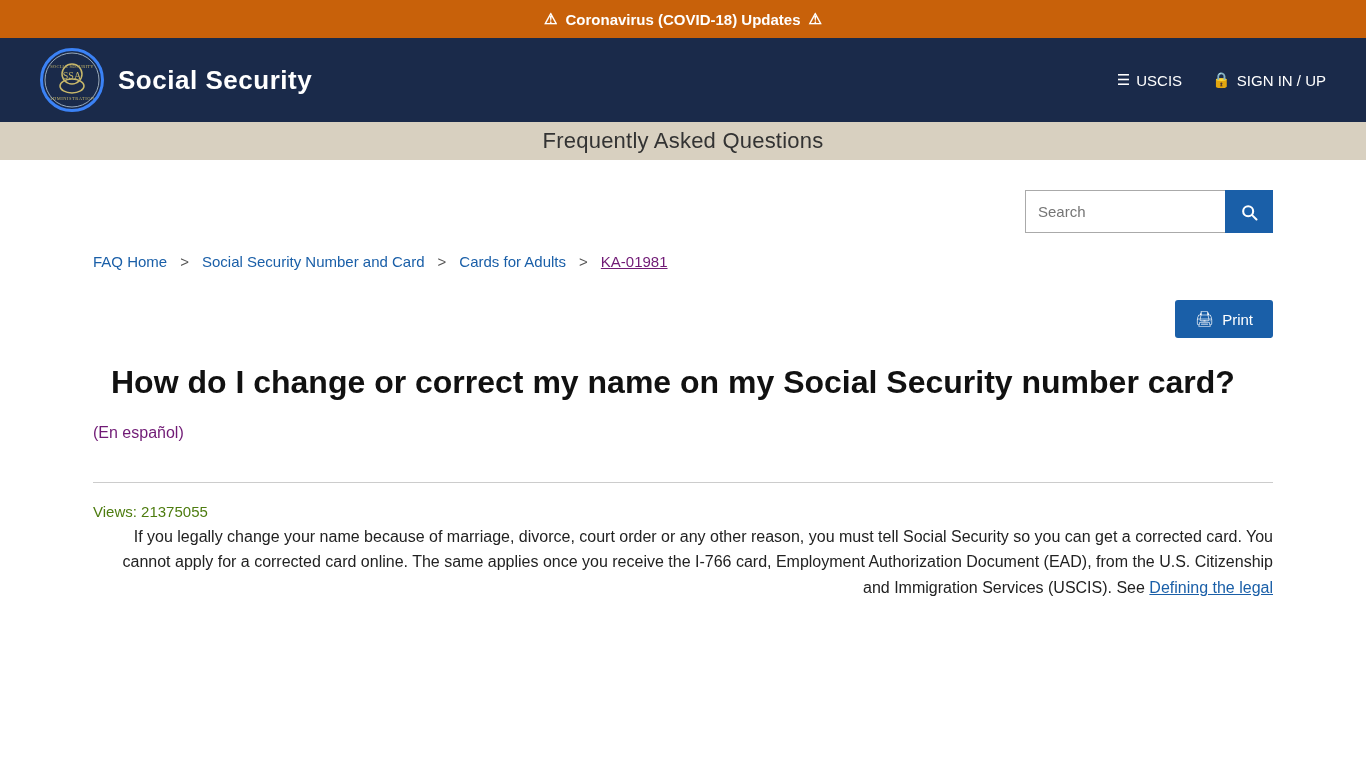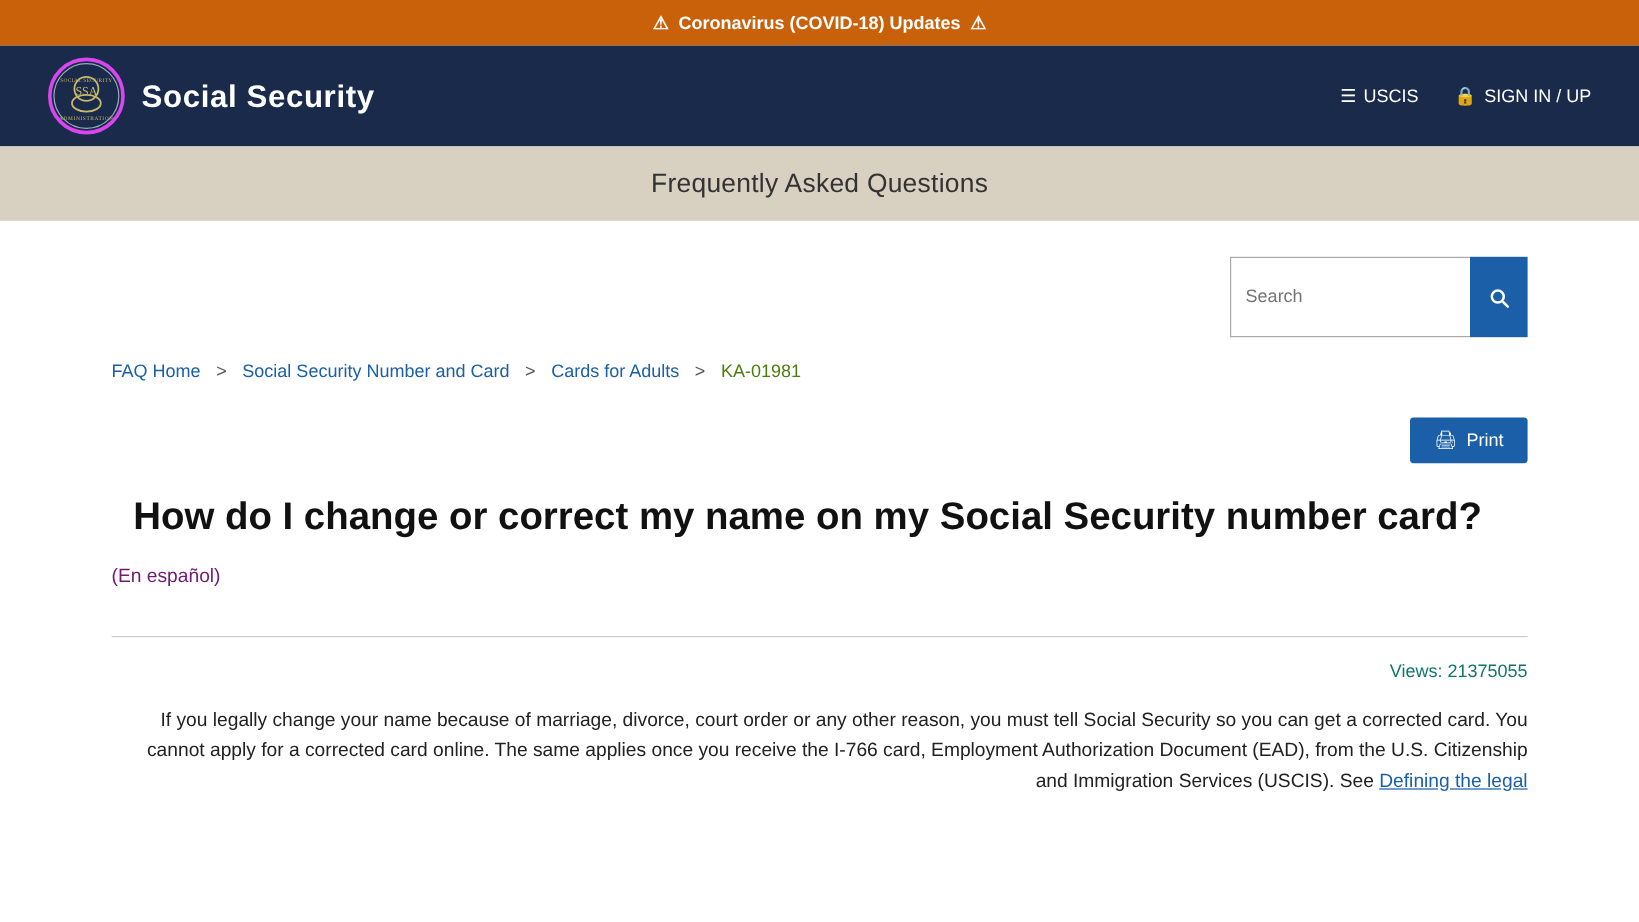--- a/index.html
+++ b/index.html
@@ -31,21 +31,21 @@
     }
     .site-header .logo-area {
       display: flex;
       align-items: center;
       gap: 14px;
     }
     .logo-circle {
       width: 64px;
       height: 64px;
       border-radius: 50%;
-      border: 3px solid #d946ef;
+      border: 3px solid #3b82f6;
       background: #1a2a4a;
       display: flex;
       align-items: center;
       justify-content: center;
       overflow: hidden;
       flex-shrink: 0;
     }
     .logo-circle svg {
       width: 56px;
       height: 56px;
@@ -69,21 +69,21 @@
       align-items: center;
       gap: 6px;
       text-decoration: none;
       white-space: nowrap;
     }
 
     
     .subtitle-bar {
       background-color: #d8d0c0;
       text-align: center;
-      padding: 18px 20px;
+      padding: 6px 20px;
       font-size: 22px;
       color: #333;
       letter-spacing: 0.01em;
     }
 
     
     .main-content {
       max-width: 1260px;
       margin: 0 auto;
       padding: 30px 40px 40px;
@@ -94,21 +94,21 @@
       display: flex;
       justify-content: flex-end;
       margin-bottom: 20px;
     }
     .search-form {
       display: flex;
       align-items: stretch;
     }
     .search-input {
       width: 200px;
-      padding: 24px 12px;
+      padding: 12px 12px;
       border: 1px solid #aaa;
       font-size: 15px;
       outline: none;
       border-right: none;
     }
     .search-button {
       background-color: #1a5fa8;
       border: none;
       padding: 8px 14px;
       cursor: pointer;
@@ -139,21 +139,22 @@
       margin-bottom: 30px;
     }
     .breadcrumb a {
       color: #1a5fa8;
       text-decoration: none;
     }
     .breadcrumb .sep {
       color: #555;
     }
     .breadcrumb .current {
-      color: #4d7c0f;
+      color: #701a75;
+      text-decoration: underline;
     }
 
     
     .print-row {
       display: flex;
       justify-content: flex-end;
       margin-bottom: 24px;
     }
     .print-button {
       background-color: #1a5fa8;
@@ -189,24 +190,23 @@
 
     
     .divider {
       border: none;
       border-top: 1px solid #ccc;
       margin: 20px 0;
     }
 
     
     .views-row {
-      text-align: right;
-      font-size: 15px;
-      color: #0f766e;
-      margin-bottom: 20px;
+      font-size: 15px;
+      color: #4d7c0f;
+      margin-bottom: 4px;
     }
 
     
     .article-body {
       font-size: 16px;
       line-height: 1.6;
       color: #222;
       text-align: right;
     }
     .article-body a {

